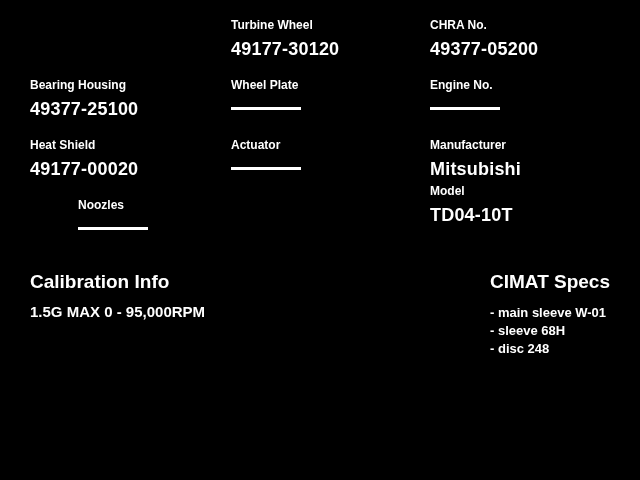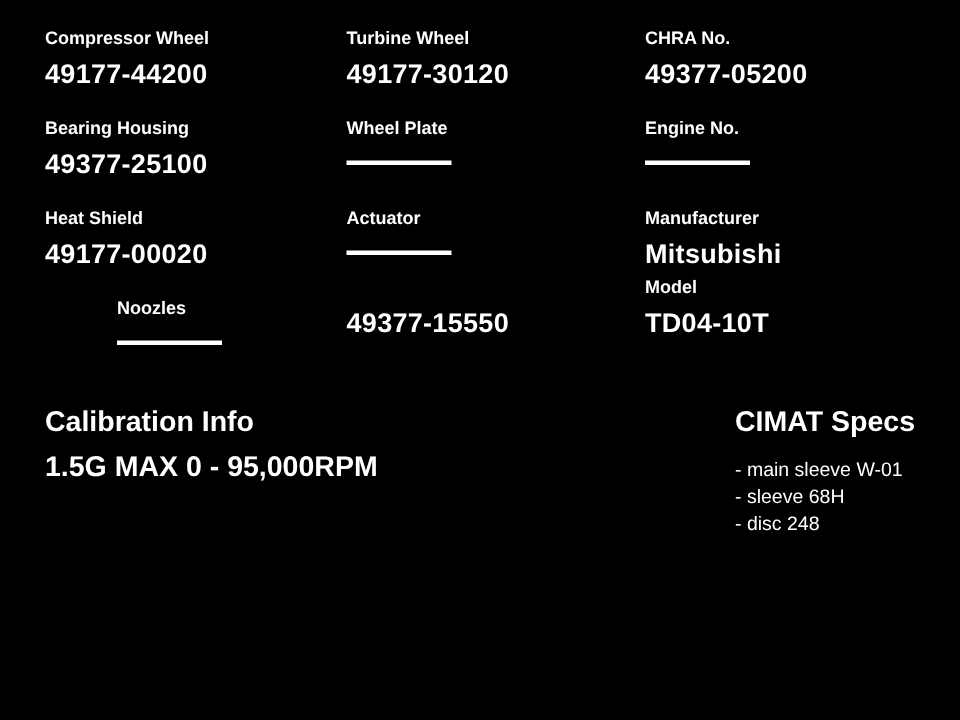--- a/index.html
+++ b/index.html
@@ -40,43 +40,39 @@
   }
   .section-title {
     position: absolute;
     font-size: 19px;
     font-weight: 700;
     line-height: 20px;
     white-space: nowrap;
   }
   .calib-text {
     position: absolute;
-    font-size: 19px;
+    font-size: 15px;
     font-weight: 700;
     line-height: 15px;
     white-space: nowrap;
     text-align: right;
   }
   .cimat-list {
     position: absolute;
     font-size: 13px;
-    font-weight: 400;
+    font-weight: 700;
     line-height: 18px;
     white-space: nowrap;
   }
 </style>
 </head>
 <body>
 
 <div class="stage">
 
-  <div class="cell" style="left:30px; top:18px;">
-    <div class="field-label">Compressor Wheel</div>
-    <div class="field-value">49177-44200</div>
-  </div>
   <div class="cell" style="left:231px; top:18px;">
     <div class="field-label">Turbine Wheel</div>
     <div class="field-value">49177-30120</div>
   </div>
   <div class="cell" style="left:430px; top:18px;">
     <div class="field-label">CHRA No.</div>
     <div class="field-value">49377-05200</div>
   </div>
 
   <div class="cell" style="left:30px; top:78px;">
@@ -103,21 +99,20 @@
   <div class="cell" style="left:231px; top:138px;">
     <div class="field-label">Actuator</div>
     <div class="dash-line"></div>
   </div>
 
   <div class="cell" style="left:30px; top:198px;margin-left:48px;">
     <div class="field-label">Noozles</div>
     <div class="dash-line"></div>
   </div>
   <div class="cell" style="left:231px; top:198px;">
-    <div class="field-value">49377-15550</div>
   </div>
   <div class="cell" style="left:430px; top:184px;">
     <div class="field-label">Model</div>
     <div class="field-value">TD04-10T</div>
   </div>
 
   <div class="section-title" style="left:30px; top:272px;">Calibration Info</div>
   <div class="calib-text" style="left:30px; top:304px;">1.5G MAX 0 - 95,000RPM</div>
 
   <div class="section-title" style="left:490px; top:272px;">CIMAT Specs</div>

